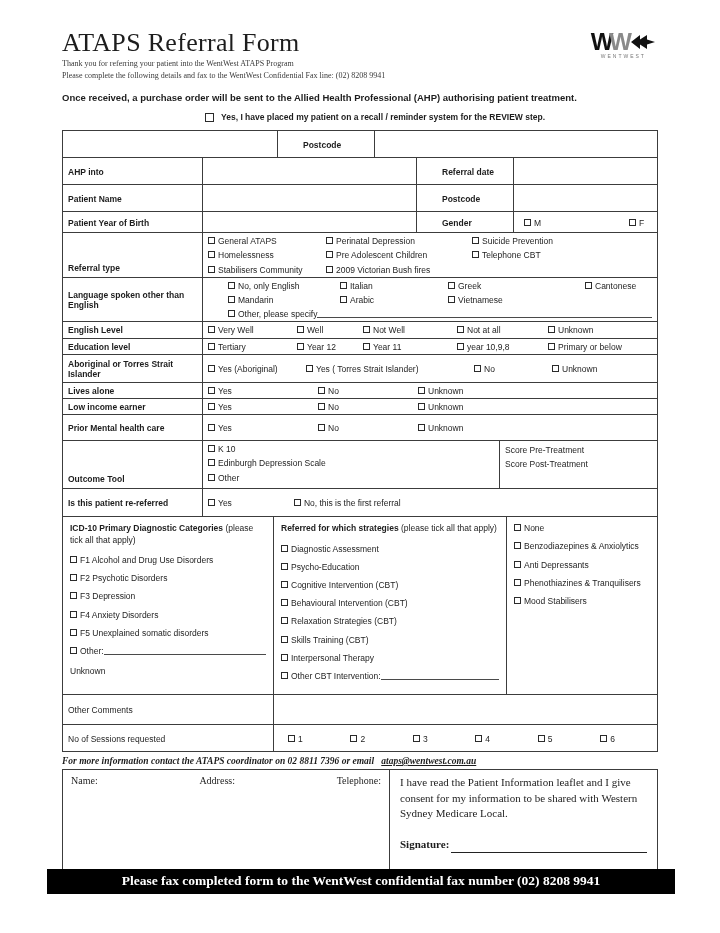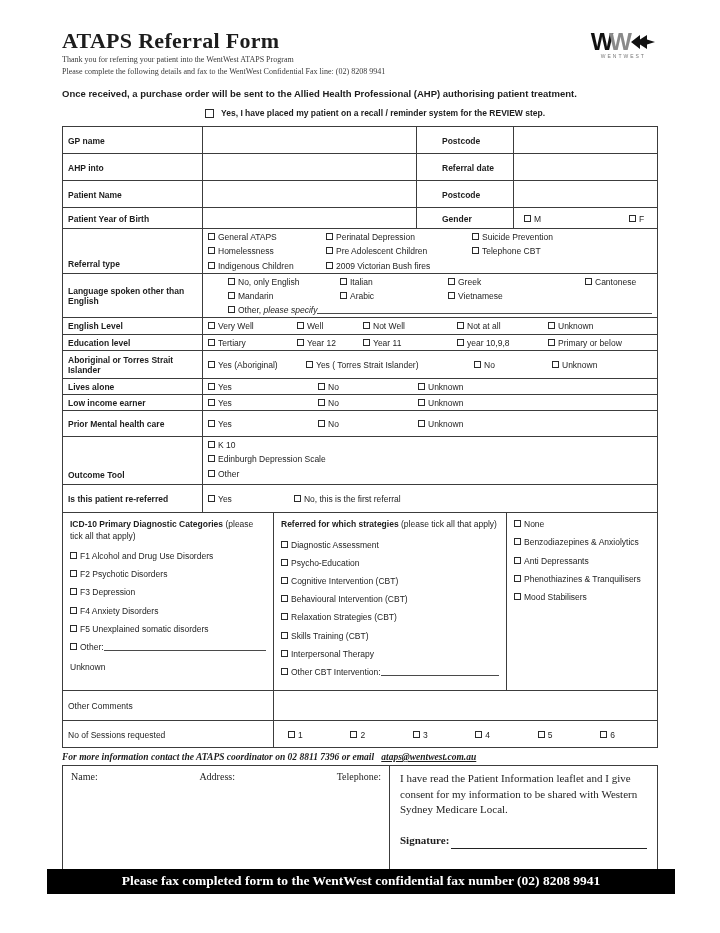--- a/index.html
+++ b/index.html
@@ -7,21 +7,21 @@
   body {
     background:#ffffff;
     font-family:"Liberation Sans", sans-serif;
     color:#1d1d1d;
     position:relative;
   }
   .content { position:absolute; left:62px; top:28px; width:596px; }
 
   
   .hdr { display:flex; justify-content:space-between; align-items:flex-start; }
-  .title { font-family:"Liberation Serif", serif; font-size:22px; font-weight:700; letter-spacing:.3px; }
+  .title { font-family:"Liberation Serif", serif; font-size:26px; font-weight:400; letter-spacing:.3px; }
   .sub { font-family:"Liberation Serif", serif; font-size:8px; color:#3a3a3a; line-height:1.5; }
   .sub:first-of-type { margin-top:3px; }
 
   .logo { text-align:center; margin-top:4px; margin-right:2px; }
   .logo-row { display:flex; align-items:center; }
   .lw { font-family:"Liberation Sans", sans-serif; font-weight:700; font-size:24px; line-height:20px; letter-spacing:-4px; }
   .lw1 { color:#111; }
   .lw2 { color:#8a8a8a; }
   .logo-arrow { margin-left:2px; }
   .logo-brand { font-size:5px; letter-spacing:2px; color:#777; margin-top:1px; }
@@ -57,21 +57,21 @@
   .h48{min-height:48px}.h178{min-height:178px}.h30{min-height:30px}
 
   .gender-cell { display:flex; gap:88px; padding-left:10px; align-items:center; }
 
   .grid3 { display:grid; grid-template-columns:118px 146px 1fr; row-gap:4px; align-content:start; }
   .grid4 { display:grid; grid-template-columns:112px 108px 137px 1fr; row-gap:4px; align-content:start;padding-left:25px; }
   .grid5 { display:grid; grid-template-columns:89px 66px 94px 91px 1fr; align-content:center; }
   .gridA { display:grid; grid-template-columns:98px 168px 78px 1fr; align-content:center; }
   .gridY { display:grid; grid-template-columns:110px 100px 1fr; align-content:center; }
   .other-line { display:flex; grid-column:1 / -1; }
-  .it { font-style:italic; }
+  .it { }
 
   .co-opts { width:297px; flex:none; display:flex; flex-direction:column; gap:4px; }
   .co-scores { flex:1; line-height:1.6; }
 
   .reref-opts { display:flex; gap:62px; align-items:center; }
 
   .colcell { padding:6px 7px; }
   .col1 { width:210px; flex:none; }
   .col2 { width:233px; flex:none; }
   .col3 { flex:1; }
@@ -123,21 +123,20 @@
 
   <div class="intro">Once received, a purchase order will be sent to the Allied Health Professional (AHP) authorising patient treatment.</div>
   <div class="recall">
     <span class="cb"></span>
     <span>Yes, I have placed my patient on a recall / reminder system for the REVIEW step.</span>
   </div>
 
   <div class="ftable">
 
     <div class="row h27">
-      <div class="cell c1 lbl vc">GP name</div>
       <div class="cell c2"></div>
       <div class="cell c3 lbl vc">Postcode</div>
       <div class="cell c4"></div>
     </div>
 
     <div class="row h27">
       <div class="cell c1 lbl vc">AHP into</div>
       <div class="cell c2"></div>
       <div class="cell c3 lbl vc">Referral date</div>
       <div class="cell c4"></div>
@@ -188,21 +187,21 @@
         <span class="opt">
             <span class="cb"></span>
             <span>Pre Adolescent Children</span>
           </span>
         <span class="opt">
             <span class="cb"></span>
             <span>Telephone CBT</span>
           </span>
         <span class="opt">
             <span class="cb"></span>
-            <span>Indigenous Children</span>
+            <span>Stabilisers Community</span>
           </span>
         <span class="opt">
             <span class="cb"></span>
             <span>2009 Victorian Bush fires</span>
           </span>
       </div>
     </div>
 
     <div class="row h40">
       <div class="cell c1 lbl vc">Language spoken other than English</div>
@@ -384,20 +383,24 @@
             <span>K 10</span>
           </span>
         <span class="opt">
             <span class="cb"></span>
             <span>Edinburgh Depression Scale</span>
           </span>
         <span class="opt">
             <span class="cb"></span>
             <span>Other</span>
           </span>
+      </div>
+      <div class="cell co-scores">
+        <div>Score Pre-Treatment</div>
+        <div>Score Post-Treatment</div>
       </div>
     </div>
 
     <div class="row h28">
       <div class="cell c1 lbl vc">Is this patient re-referred</div>
       <div class="cell rest reref-opts">
         <span class="opt">
             <span class="cb"></span>
             <span>Yes</span>
           </span>

